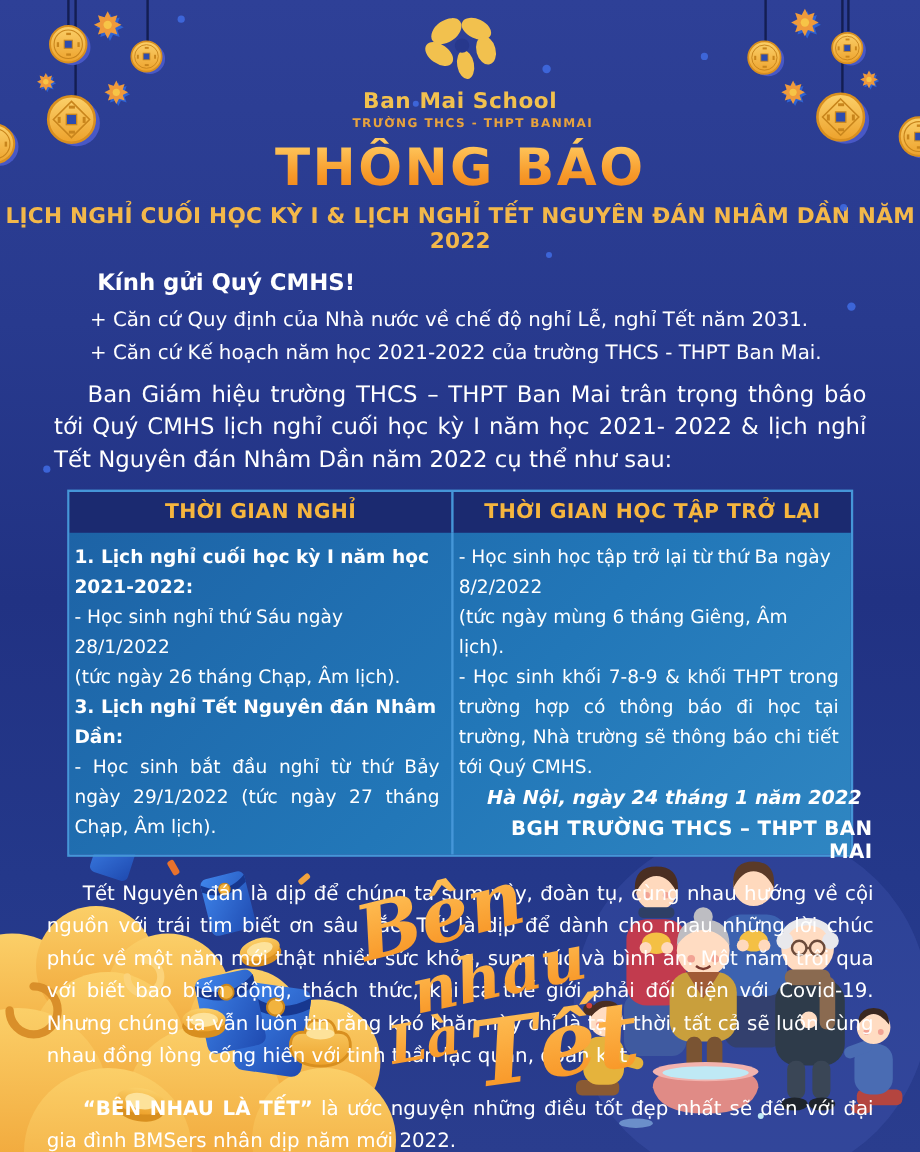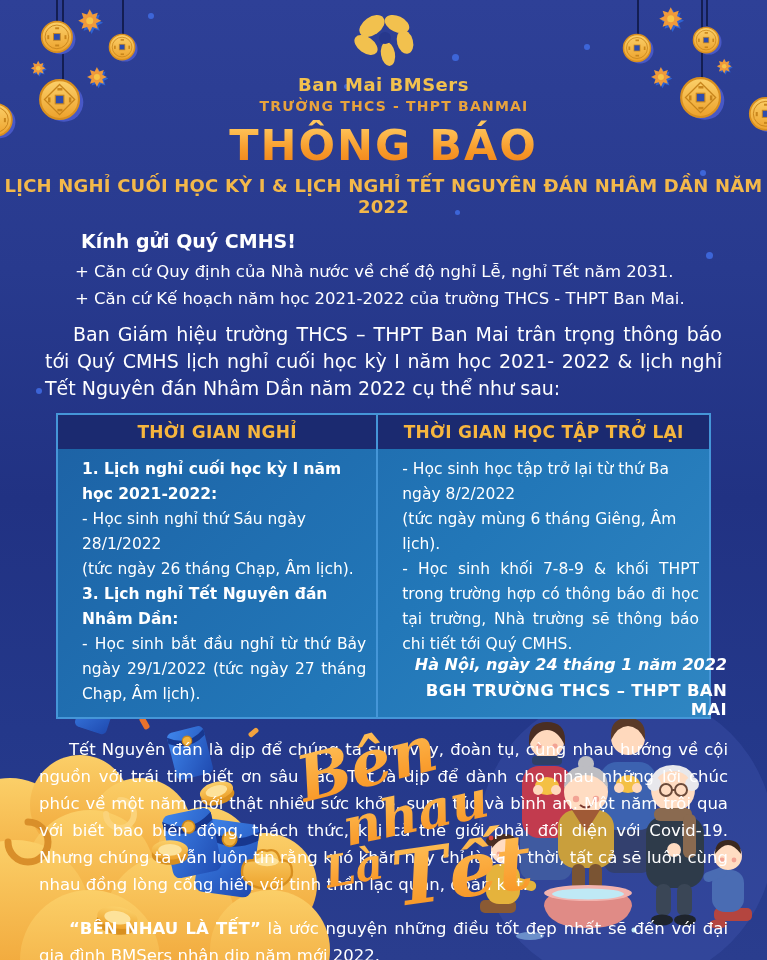--- a/index.html
+++ b/index.html
@@ -7,51 +7,51 @@
     background:linear-gradient(180deg,#2e4097 0%,#283a8e 28%,#213283 52%,#24388a 76%,#2a3d8e 100%);
     font-family:"DejaVu Sans","Liberation Sans",sans-serif;color:#ffffff;}
   .abs{position:absolute;}
   
   .string{position:absolute;width:2px;background:rgba(15,25,70,.85);}
   
   .dot{position:absolute;border-radius:50%;background:#3f6ae0;filter:blur(.6px);opacity:.9;}
   
   .header{position:relative;padding-top:12px;text-align:center;z-index:5;}
   .school-name{font-size:18px;font-weight:bold;color:#f2c14e;letter-spacing:.5px;margin-top:2px;}
-  .school-sub{font-size:14px;font-weight:bold;color:#e8a33d;letter-spacing:1.2px;margin-top:3px;padding-left:21px;}
+  .school-sub{font-size:10px;font-weight:bold;color:#e8a33d;letter-spacing:1.2px;margin-top:3px;padding-left:21px;}
   
   .title{margin-top:6px;text-align:center;font-size:43px;font-weight:bold;letter-spacing:2px;color:#f7941d;}
   @supports (-webkit-background-clip: text){
     .grad-text{background:linear-gradient(180deg,#ffc85e 10%,#f79a2a 60%,#ef7d16 100%);
       -webkit-background-clip:text;background-clip:text;color:transparent;}
   }
   .subtitle{margin-top:5px;text-align:center;font-size:18px;font-weight:bold;color:#f3b84a;letter-spacing:.2px;}
   
   .content{position:relative;z-index:5;padding:0 45px;}
   .greeting{margin:13px 0 0 36px;font-size:19px;font-weight:bold;}
   .base-line{margin:7px 0 0 30px;font-size:16.5px;line-height:26px;}
   .intro{margin-top:9px;font-size:19px;line-height:27px;text-align:justify;text-indent:28px;}
   
   .tbl{margin:11px auto 0 auto;width:655px;border:2px solid #4596d8;box-sizing:border-box;}
   .tbl-head{display:flex;background:#1b2a70;}
   .tbl-head .cell{padding:7px 6px;text-align:center;font-size:17px;font-weight:bold;color:#f6b63e;letter-spacing:.3px;}
   .tbl-body{display:flex;background:linear-gradient(135deg,#1d63a6 0%,#2277b8 55%,#2f86c2 100%);}
   .c-left{width:49.2%;border-right:2px solid #4596d8;box-sizing:border-box;}
   .c-right{width:50.8%;box-sizing:border-box;}
-  .tbl-body .cell{padding:8px 10px 10px 24px;font-size:15.5px;line-height:25px;}
+  .tbl-body .cell{padding:8px 10px 10px 4px;font-size:15.5px;line-height:25px;}
   .tbl p{margin:0;}
   .tbl .b{font-weight:bold;}
   .tbl .just{text-align:justify;}
   
   .para{margin-top:17px;font-size:16.5px;line-height:27px;text-align:justify;text-indent:30px;}
   .quote{margin-top:0;font-size:16.5px;line-height:27px;text-align:justify;text-indent:30px;}
   .b{font-weight:bold;}
   
   .signature{position:absolute;right:40px;top:655px;width:330px;text-align:center;z-index:6;}
-  .sig-date{font-size:16px;font-style:italic;font-weight:bold;text-align:right;}
+  .sig-date{font-size:16px;font-style:italic;font-weight:bold;}
   .sig-signer{margin-top:7px;font-size:16.5px;font-weight:bold;letter-spacing:.3px;text-align:right;}
   
   .callig{position:absolute;z-index:7;font-family:"DejaVu Serif","Liberation Serif",serif;
     font-style:italic;font-weight:bold;color:#f6952f;text-shadow:0 2px 3px rgba(60,30,0,.25);}
   @supports (-webkit-background-clip: text){
     .callig{background:linear-gradient(180deg,#ffc35a 0%,#f78f1e 100%);
       -webkit-background-clip:text;background-clip:text;color:transparent;text-shadow:none;}
   }
   
   .bottom-art{position:absolute;left:0;bottom:0;width:767px;height:300px;z-index:3;}
@@ -203,21 +203,21 @@
     <svg width="84" height="56" viewBox="0 0 84 56">
       <g fill="#f2c14e">
         <ellipse cx="30" cy="14" rx="14" ry="9" transform="rotate(-35 30 14)"></ellipse>
         <ellipse cx="55" cy="12" rx="13" ry="8" transform="rotate(25 55 12)"></ellipse>
         <ellipse cx="63" cy="30" rx="12" ry="8" transform="rotate(75 63 30)"></ellipse>
         <ellipse cx="24" cy="33" rx="13" ry="8" transform="rotate(35 24 33)"></ellipse>
         <ellipse cx="46" cy="42" rx="12" ry="7" transform="rotate(80 46 42)"></ellipse>
         <circle cx="43" cy="26" r="6" fill="#27388c"></circle>
       </g>
     </svg>
-    <div class="school-name">Ban Mai BMSers</div>
+    <div class="school-name">Ban Mai School</div>
     <div class="school-sub">TRƯỜNG THCS - THPT BANMAI</div>
   </div>
 
   <div class="title grad-text">THÔNG BÁO</div>
   <div class="subtitle">LỊCH NGHỈ CUỐI HỌC KỲ I &amp; LỊCH NGHỈ TẾT NGUYÊN ĐÁN NHÂM DẦN NĂM 2022</div>
 
   <div class="content">
     <div class="greeting">Kính gửi Quý CMHS!</div>
     <div class="base-line">+ Căn cứ Quy định của Nhà nước về chế độ nghỉ Lễ, nghỉ Tết năm 2031.</div>
     <div class="base-line" style="margin-top:1px">+ Căn cứ Kế hoạch năm học 2021-2022 của trường THCS - THPT Ban Mai.</div>

